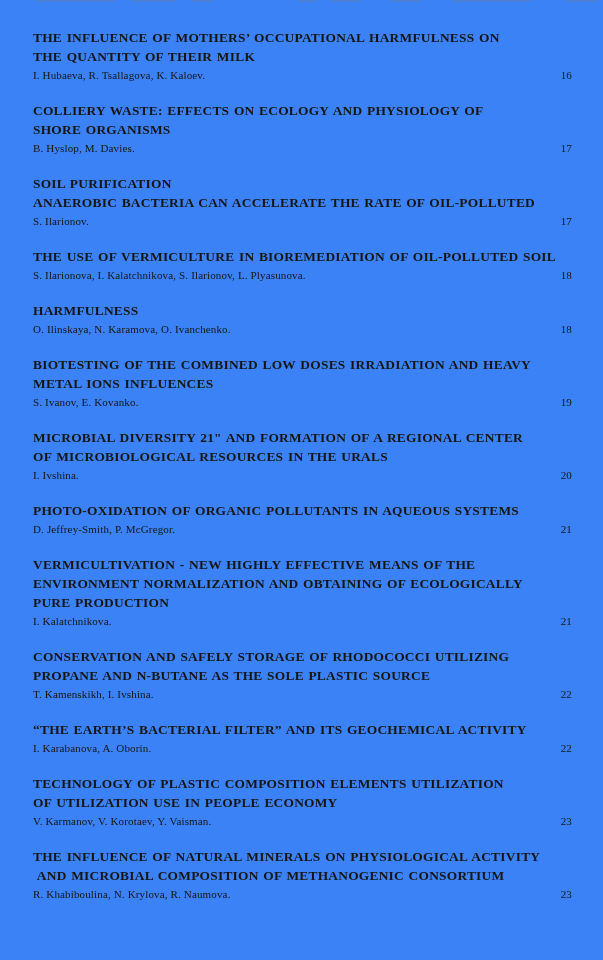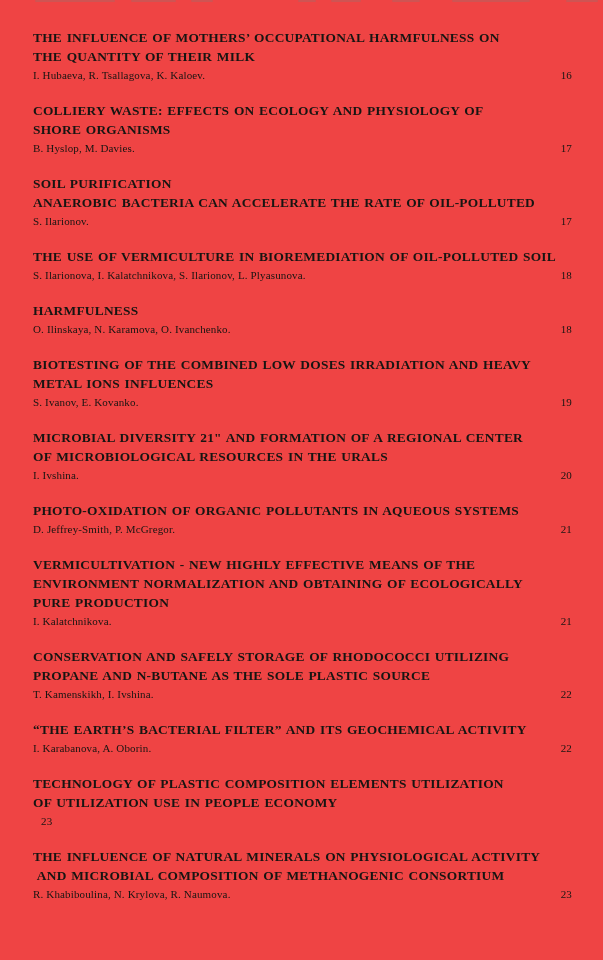--- a/index.html
+++ b/index.html
@@ -5,21 +5,21 @@
   html, body {
     margin: 0;
     padding: 0;
     background: #e9e9e7;
   }
   .page {
     position: relative;
     width: 603px;
     height: 960px;
     margin: 0 auto;
-    background: #ef4444;
+    background: #3b82f6;
     box-sizing: border-box;
     padding: 28px 31px 0 33px;
     overflow: hidden;
     font-family: "Liberation Serif", "DejaVu Serif", serif;
     color: #171512;
   }
   .entry {
     margin-bottom: 16px;
   }
   .title-line {
@@ -186,20 +186,21 @@
       <span class="pagenum">22</span>
     </div>
   </div>
 
   <div class="entry">
     <div class="title">
           <div class="title-line">TECHNOLOGY OF PLASTIC COMPOSITION ELEMENTS UTILIZATION</div>
           <div class="title-line">OF UTILIZATION USE IN PEOPLE ECONOMY</div>
         </div>
     <div class="meta">
+      <span class="authors">V. Karmanov, V. Korotaev, Y. Vaisman.</span>
       <span class="pagenum">23</span>
     </div>
   </div>
 
   <div class="entry">
     <div class="title">
           <div class="title-line">THE INFLUENCE OF NATURAL MINERALS ON PHYSIOLOGICAL ACTIVITY</div>
           <div class="title-line"> AND MICROBIAL COMPOSITION OF METHANOGENIC CONSORTIUM</div>
         </div>
     <div class="meta">

